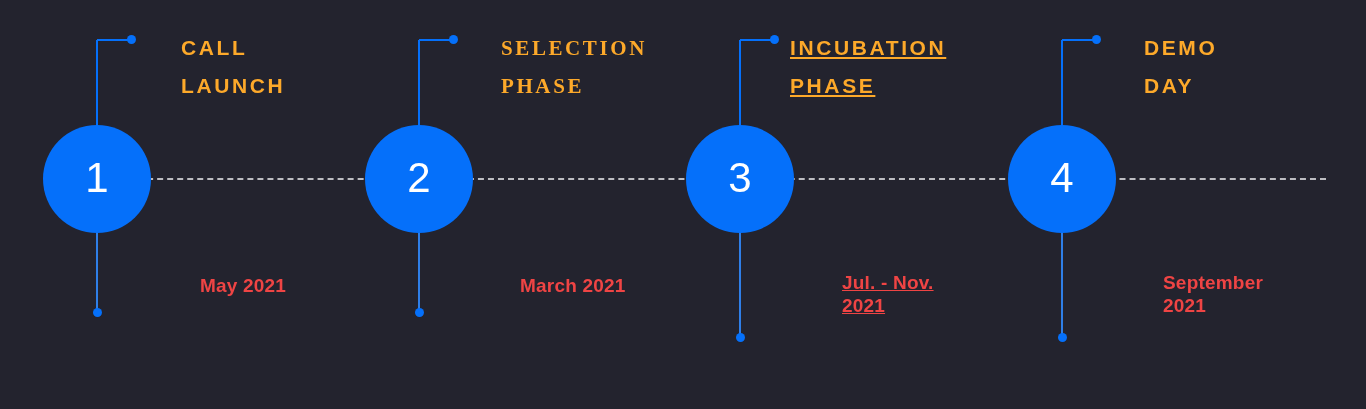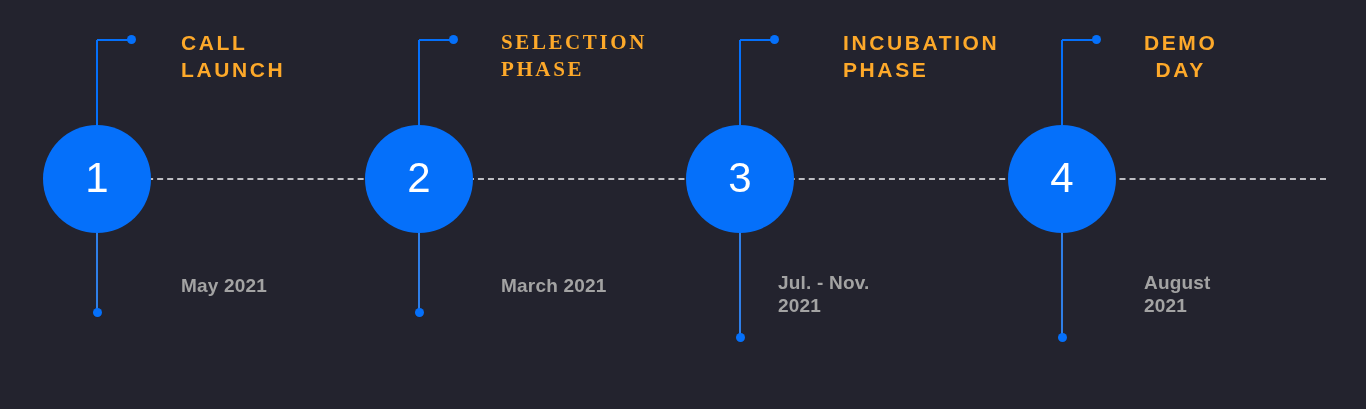--- a/index.html
+++ b/index.html
@@ -106,34 +106,35 @@
   }
 
   
   .heading {
     position:absolute;
     top:29px;
     color:#FDA92A;
     font-size:21px;
     font-weight:bold;
     letter-spacing:2.6px;
-    line-height:27px;
+    line-height:38px;
     white-space:pre-line;
     text-transform:uppercase;
   }
 
   
   .date {
     position:absolute;
-    color:#a3a3a3;
+    color:#ef4444;
     font-size:19px;
     font-weight:bold;
     line-height:23px;
     white-space:pre-line;
     letter-spacing:.2px;
+    margin-left:19px;
   }
 </style>
 </head>
 <body>
 
 <div id="timeline-canvas">
   <div class="spine"></div>
 <div class="milestone" style="left: 97px;">
       <div class="stem-up"></div>
       <div class="arm-up"></div>
@@ -163,31 +164,31 @@
     <div class="milestone" style="left: 740px;">
       <div class="stem-up"></div>
       <div class="arm-up"></div>
       <div class="dot-up"></div>
       <div class="circle">
         <span class="num">3</span>
       </div>
       <div class="stem-down" style="height: 112px;"></div>
       <div class="dot-down" style="top: 333px;"></div>
     </div>
-    <div class="heading" style="left: 843px;">INCUBATION
+    <div class="heading" style="left: 790px; text-decoration: underline;">INCUBATION
 PHASE</div>
-    <div class="date" style="left: 778px; top: 271px;">Jul. - Nov.
+    <div class="date" style="left: 823px; top: 271px; text-decoration: underline;">Jul. - Nov.
 2021</div>
     <div class="milestone" style="left: 1062px;">
       <div class="stem-up"></div>
       <div class="arm-up"></div>
       <div class="dot-up"></div>
       <div class="circle">
         <span class="num">4</span>
       </div>
       <div class="stem-down" style="height: 112px;"></div>
       <div class="dot-down" style="top: 333px;"></div>
     </div>
-    <div class="heading" style="left: 1144px; text-align: center;">DEMO
+    <div class="heading" style="left: 1144px;">DEMO
 DAY</div>
-    <div class="date" style="left: 1144px; top: 271px;">August
+    <div class="date" style="left: 1144px; top: 271px;">September
 2021</div>
   </div>
 
 </body></html>

